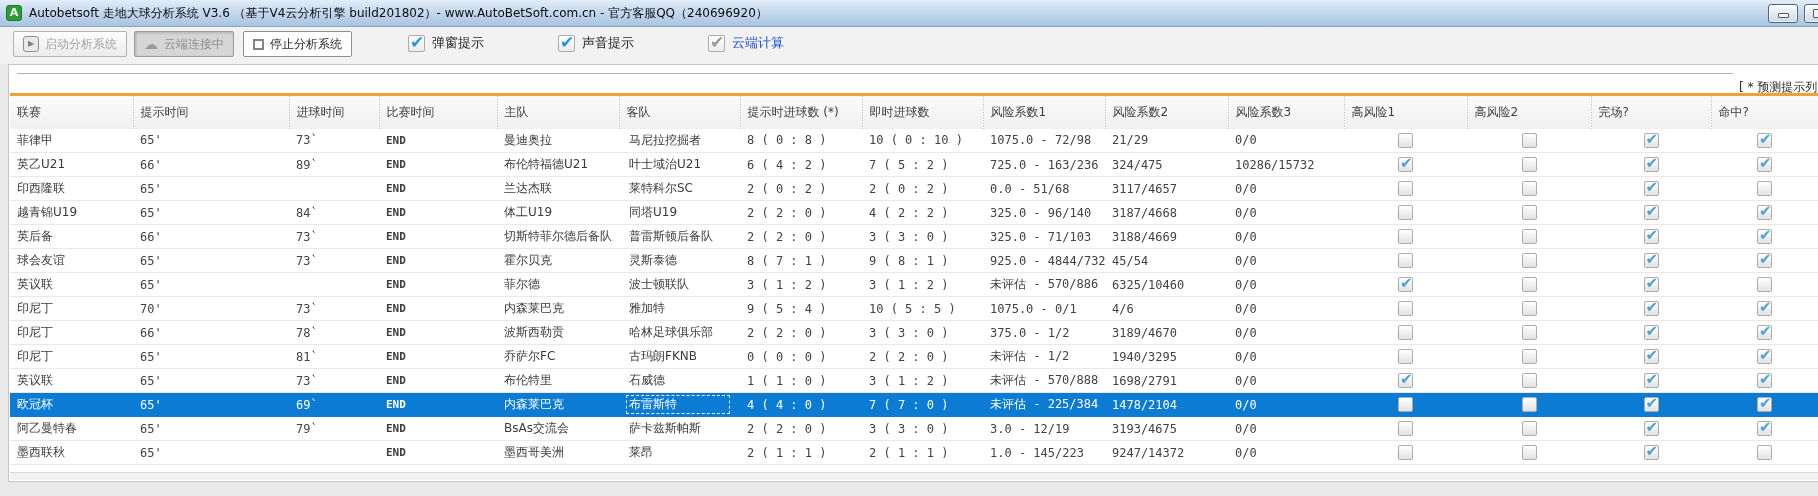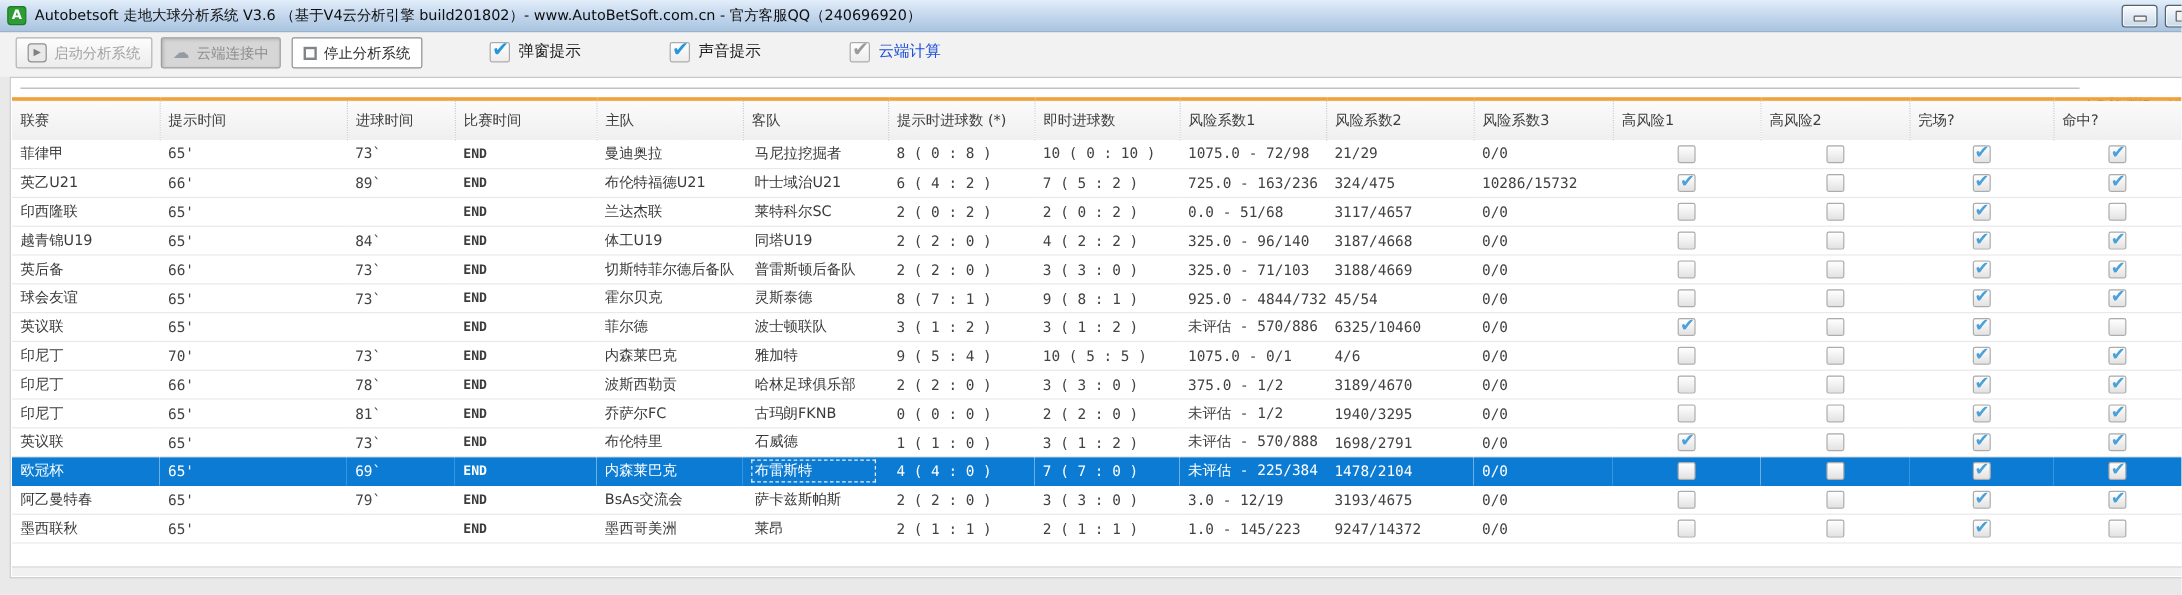--- a/index.html
+++ b/index.html
@@ -39,21 +39,21 @@
   .ckbox.on::after { content:"✔"; position:absolute; left:1px; top:-4px; font-size:17px; color:#2797dd; }
   .ckbox.on.gray::after { color:#9b9b9b; }
 
   
   .panel { position:absolute; left:8px; top:64px; width:1812px; height:418px; background:#fff;
     border:1px solid #c6c6c6; }
   .legend-line { position:absolute; left:8px; top:8px; width:1716px; border-top:1px solid #b2b2b2; }
   .legend-text { position:absolute; left:1728px; top:14px; font-size:12px; color:#2b2b2b; white-space:nowrap; background:#fff; padding:0 2px; }
 
   
-  .grid { position:absolute; left:1px; top:16px; }
+  .grid { position:absolute; left:1px; top:28px; }
   table { border-collapse:collapse; table-layout:fixed; width:1808px; font-size:12px; }
   thead th { border-top:3px solid #f0a13a; background:linear-gradient(#fbfbfb,#efefef); height:34px;
     font-weight:normal; text-align:left; padding:0 0 0 7px; color:#3d3d3d; border-left:1px dotted #c9c9c9; white-space:nowrap; overflow:hidden; }
   thead th:first-child { border-left:none; }
   tbody td { height:24px; border-bottom:1px solid #e9e9e9; padding:0 0 0 7px; color:#3a3a3a;
     white-space:nowrap; overflow:hidden; }
   td.num { font-family:"DejaVu Sans Mono","Liberation Mono",monospace; font-size:12px; color:#424242; }
   td.end { font-family:"DejaVu Sans Mono","Liberation Mono",monospace; font-size:11px; font-weight:bold; color:#3b3b3b; }
   tr.selected td { background:#0b7bd3; color:#fff; border-bottom-color:#0b7bd3; }
   td.cbcell { text-align:center; padding:0; }

